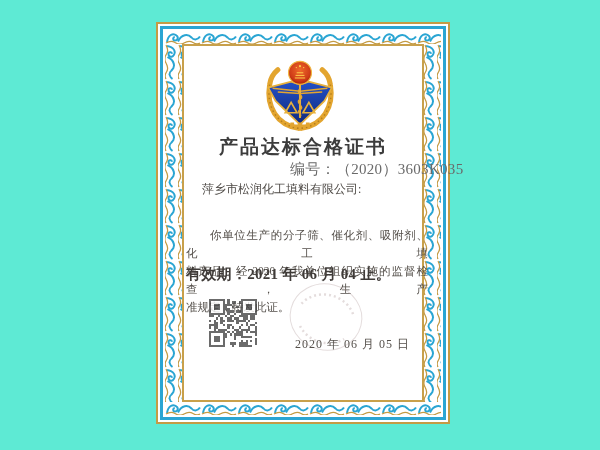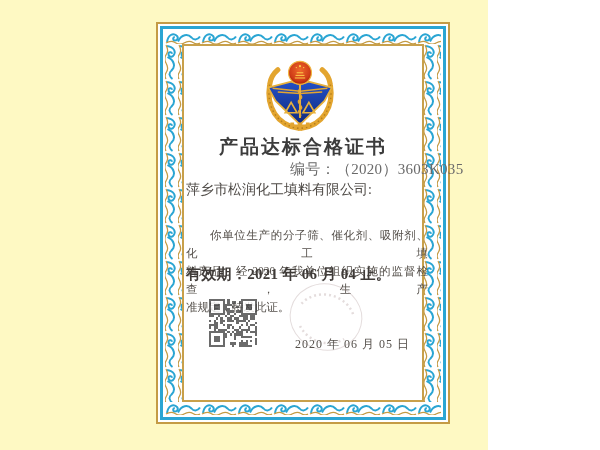--- a/index.html
+++ b/index.html
@@ -1,16 +1,16 @@
 <!DOCTYPE html>
 <html><head>
 <meta charset="utf-8">
 <style>
   html,body{margin:0;padding:0;background:#ffffff;}
-  #stage{position:relative;width:488px;height:450px;background:#fef9c3;overflow:hidden;
+  #stage{position:relative;width:600px;height:450px;background:#5eead4;overflow:hidden;
          font-family:"Liberation Serif","DejaVu Serif",serif;}
 
   
   .cert-frame{position:absolute;left:156px;top:22px;width:294px;height:402px;
               box-sizing:border-box;border:2px solid #c49b45;background:#fff;}
   .cyan-line{box-sizing:border-box;margin:2px;height:calc(100% - 4px);
              border:3px solid #2aa5d3;}
   .band{position:relative;box-sizing:border-box;margin:2px;height:calc(100% - 4px);background:#fff;}
   .strip{position:absolute;display:block;}
   .strip-top{top:0;left:0;width:100%;height:13px;}
@@ -19,21 +19,21 @@
   .strip-right{top:13px;bottom:13px;right:0;width:17px;height:calc(100% - 26px);}
   .inner-line{position:absolute;top:13px;bottom:13px;left:17px;right:17px;
               border:2px solid #c8a04b;}
 
   
   .abs{position:absolute;}
   .emblem{left:262px;top:58px;width:76px;height:74px;}
   .title{left:156px;top:134px;width:294px;text-align:center;
          font-size:19px;font-weight:600;letter-spacing:2px;color:#3c3c3c;}
   .number{left:290px;top:160px;font-size:15px;color:#6a6a6a;letter-spacing:.3px;text-align:center;}
-  .company{left:186px;top:181px;font-size:14px;color:#4e4a46;}
+  .company{left:202px;top:181px;font-size:12px;color:#4e4a46;}
   .bodytext{left:186px;top:198px;width:242px;font-size:11.5px;line-height:18px;color:#55504b;margin-top:28px;}
   .jline{text-align:justify;text-align-last:justify;}
   .indent{text-indent:24px;}
   .validity{left:186px;top:265px;font-size:15px;font-weight:700;color:#3f3b38;letter-spacing:.3px;}
   .qr{left:209px;top:299px;width:48px;height:48px;opacity:.8;}
   .issuer{left:272px;top:302px;font-size:10px;color:#55504b;}
   .issuedate{left:295px;top:336px;font-size:12px;color:#55504b;letter-spacing:1px;}
   .seal{left:283px;top:276px;width:86px;height:82px;}
 </style>
 </head>

